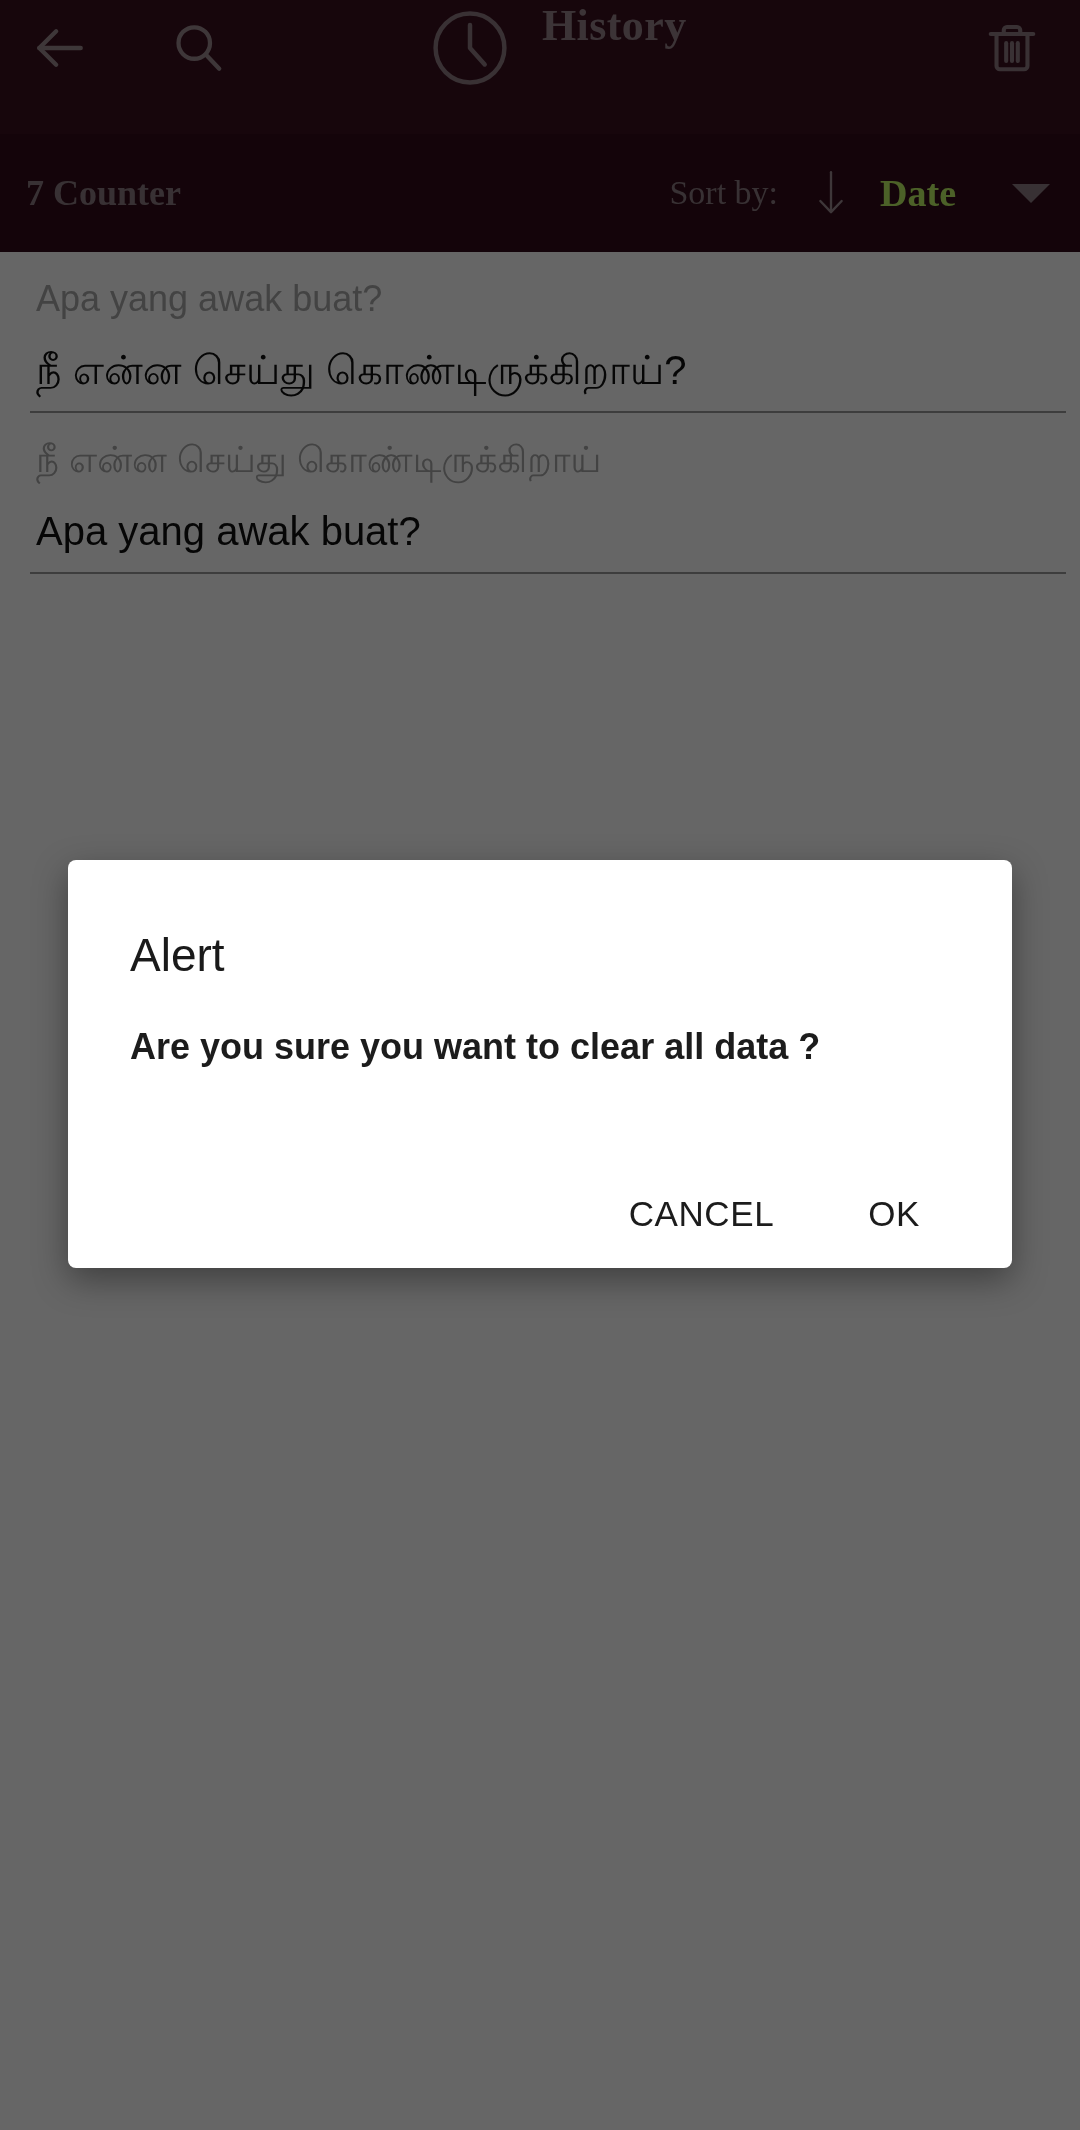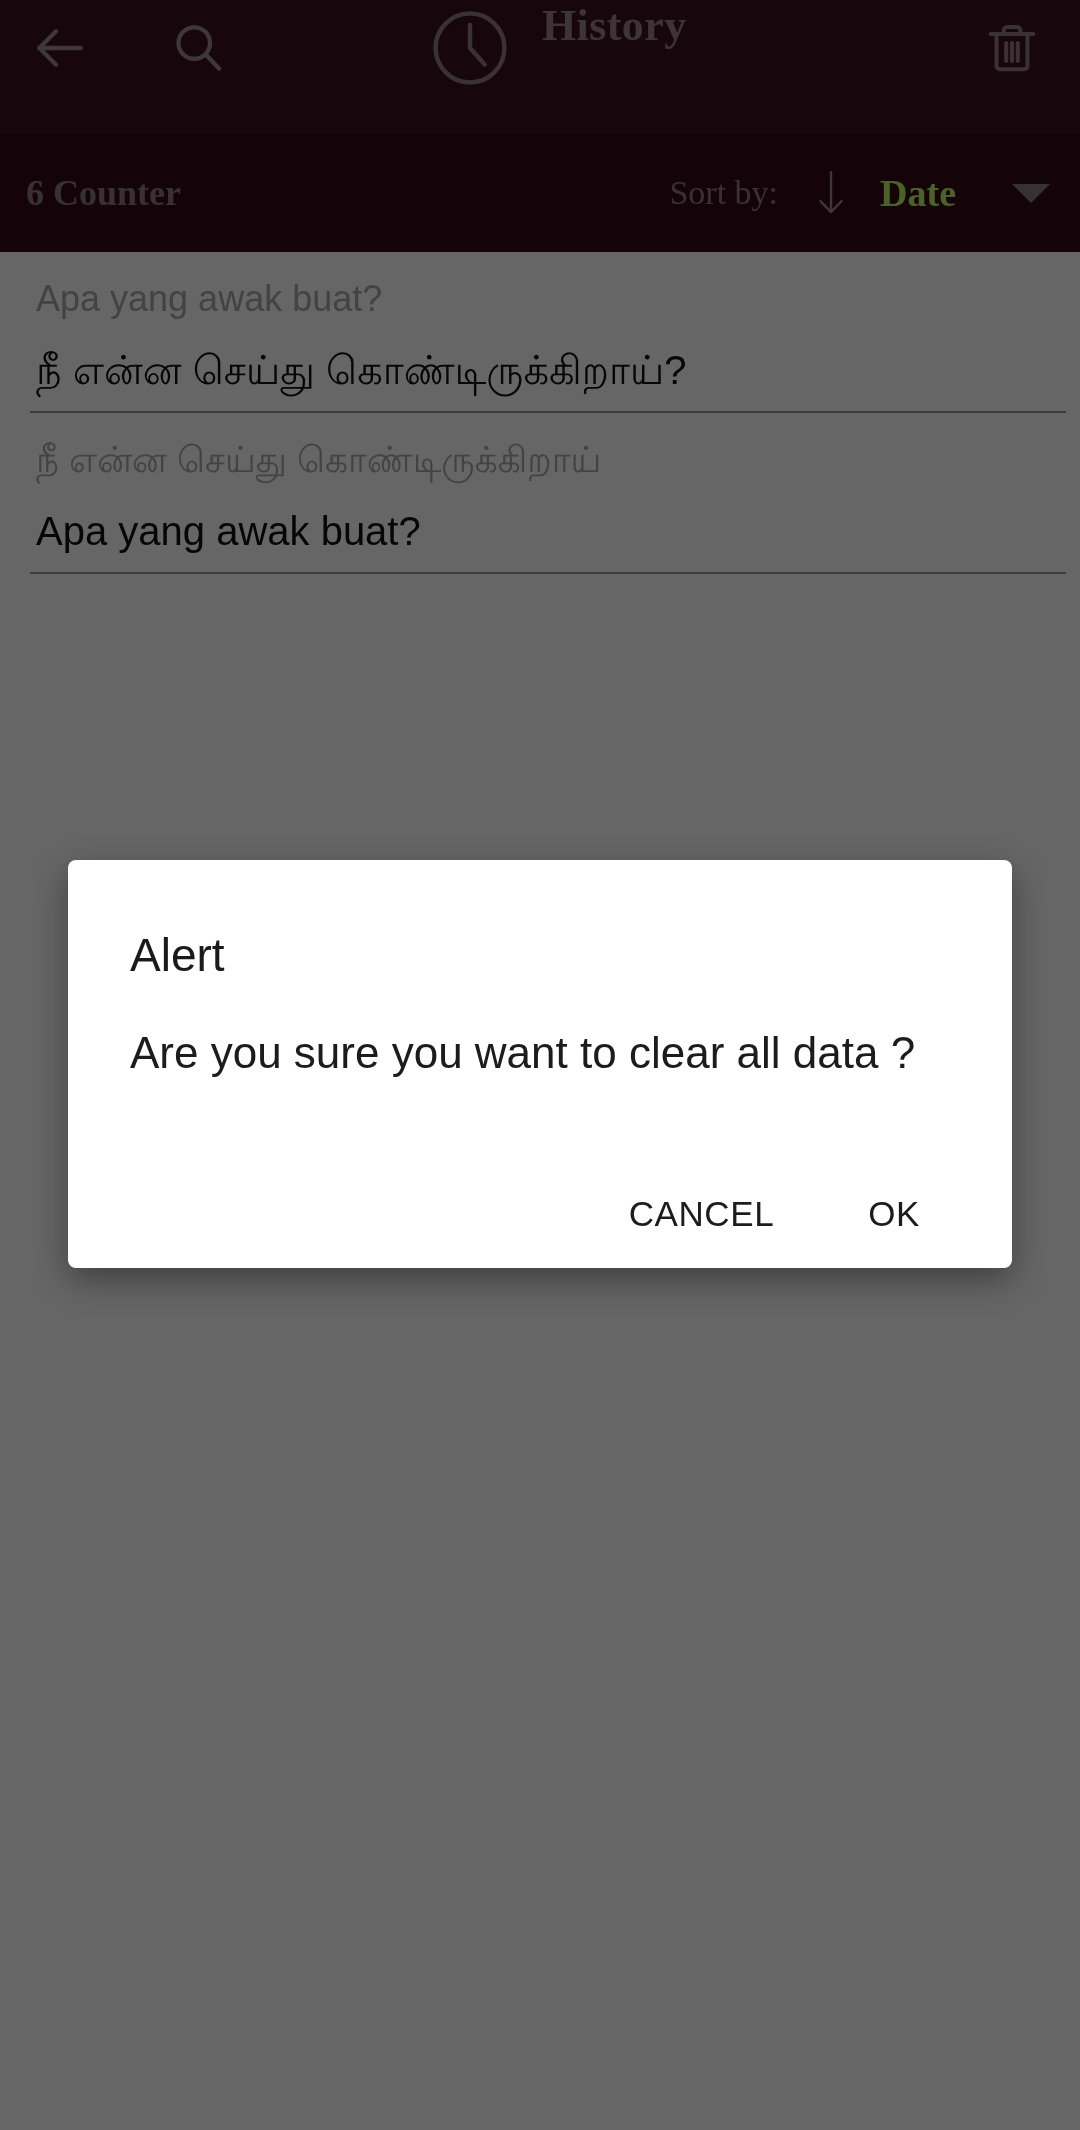--- a/index.html
+++ b/index.html
@@ -177,23 +177,24 @@
     font-weight: normal;
     color: #1a1a1a;
     line-height: 1;
     white-space: nowrap;
   }
   .dialog-message {
     position: absolute;
     left: 62px;
     top: 164px;
     right: 56px;
-    font-size: 44px;
+    font-size: 36px;
     color: #1c1c1c;
     line-height: 1.3;
+    font-weight: bold;
   }
   .dialog-actions {
     position: absolute;
     left: 0;
     right: 0;
     bottom: 0;
     height: 120px;
     display: flex;
     align-items: center;
     justify-content: flex-end;
@@ -252,21 +253,21 @@
           <path d="M8.6 6.2 V4.6 a1.3 1.3 0 0 1 1.3-1.3 h4.2 a1.3 1.3 0 0 1 1.3 1.3 V6.2"></path>
           <path d="M5.6 6.2 h12.8 v13.2 a1.4 1.4 0 0 1 -1.4 1.4 H7 a1.4 1.4 0 0 1 -1.4 -1.4 Z"></path>
           <line x1="9.6" y1="10" x2="9.6" y2="17.4"></line>
           <line x1="12" y1="10" x2="12" y2="17.4"></line>
           <line x1="14.4" y1="10" x2="14.4" y2="17.4"></line>
         </svg>
       </div>
     </div>
 
     <div class="sortbar">
-      <div class="counter-label">6 Counter</div>
+      <div class="counter-label">7 Counter</div>
 
       <div class="sort-group">
         <div class="sort-by-label">Sort by:</div>
 
         <div class="sort-dir-icon">
           <svg width="40" height="54" viewBox="0 0 24 30" fill="none" stroke="#9c8a90" stroke-width="1.4" stroke-linecap="round" stroke-linejoin="round">
             <line x1="12" y1="2.5" x2="12" y2="26"></line>
             <polyline points="5.6,19.8 12,26.5 18.4,19.8"></polyline>
           </svg>
         </div>

